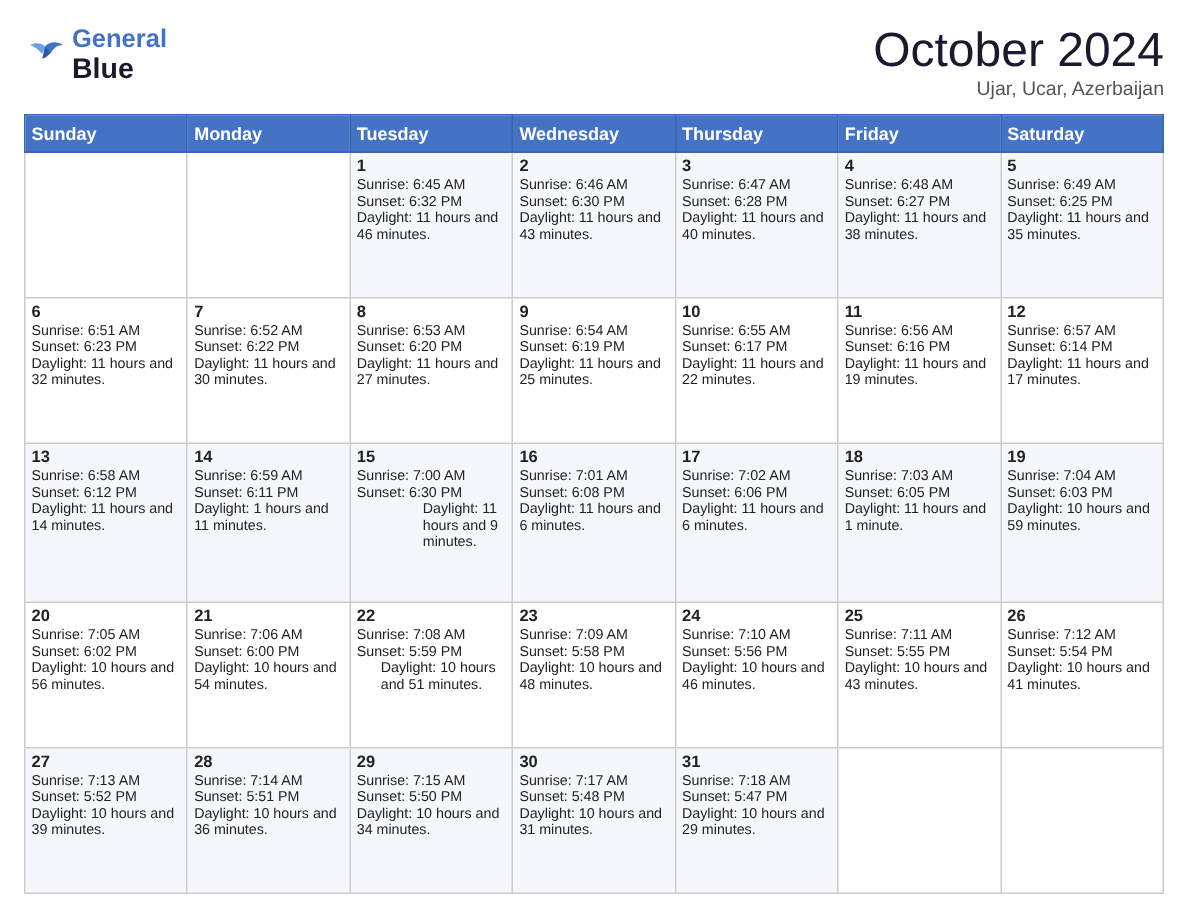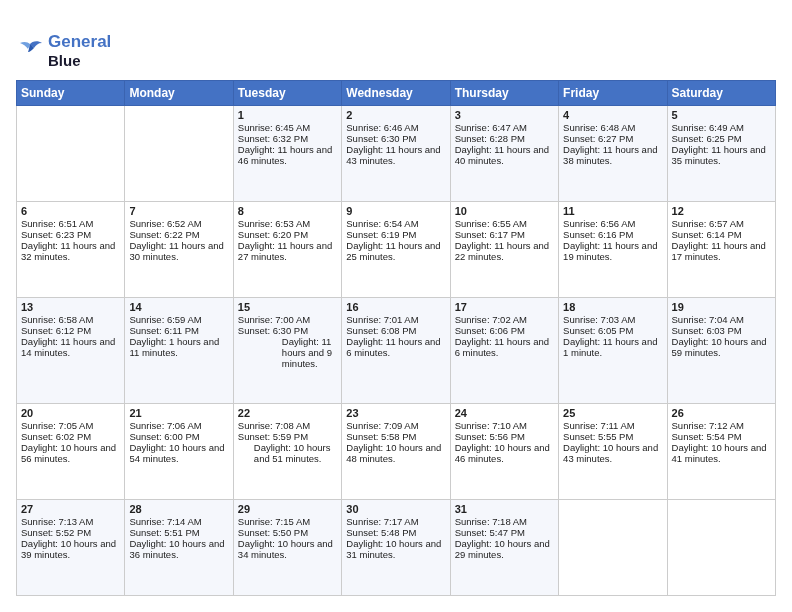--- a/index.html
+++ b/index.html
@@ -20,21 +20,20 @@
     .header {
       display: flex;
       justify-content: space-between;
       align-items: flex-start;
       margin-bottom: 10px;
     }
     .logo {
       display: flex;
       align-items: center;
       gap: 4px;
-      margin-top: 16px;
     }
     .logo-bird {
       width: 28px;
       height: 22px;
     }
     .title-block {
       text-align: right;
     }
     .month-title {
       font-size: 32px;
@@ -99,22 +98,26 @@
     <div class="logo">
       <svg class="logo-bird" viewBox="0 0 28 22" xmlns="http://www.w3.org/2000/svg">
         <path d="M14 4 C16 1, 22 0, 26 3 C22 3, 20 5, 18 8 C16 6, 14 5, 14 4Z" fill="#4472c4"></path>
         <path d="M14 4 C12 2, 8 1, 4 3 C7 4, 10 6, 12 9 C13 7, 14 5, 14 4Z" fill="#70a0e0"></path>
         <path d="M14 4 L18 8 C16 10, 14 12, 12 12 C13 10, 13 7, 14 4Z" fill="#2a5ab0"></path>
       </svg>
       <div>
         <div style="font-size:17px;font-weight:bold;color:#1a1a2e;line-height:1.2">
           <span style="color:#4472c4">General</span>
         </div>
-        <div style="font-size:15px;font-weight:bold;color:#1a1a2e;line-height:1.2">Blue</div>
+        <div style="font-size:19px;font-weight:bold;color:#1a1a2e;line-height:1.2">Blue</div>
       </div>
+    </div>
+    <div class="title-block">
+      <div class="month-title">October 2024</div>
+      <div class="location">Ujar, Ucar, Azerbaijan</div>
     </div>
   </div>
 
   <table class="calendar">
     <thead>
       <tr>
         <th>Sunday</th>
         <th>Monday</th>
         <th>Tuesday</th>
         <th>Wednesday</th>

